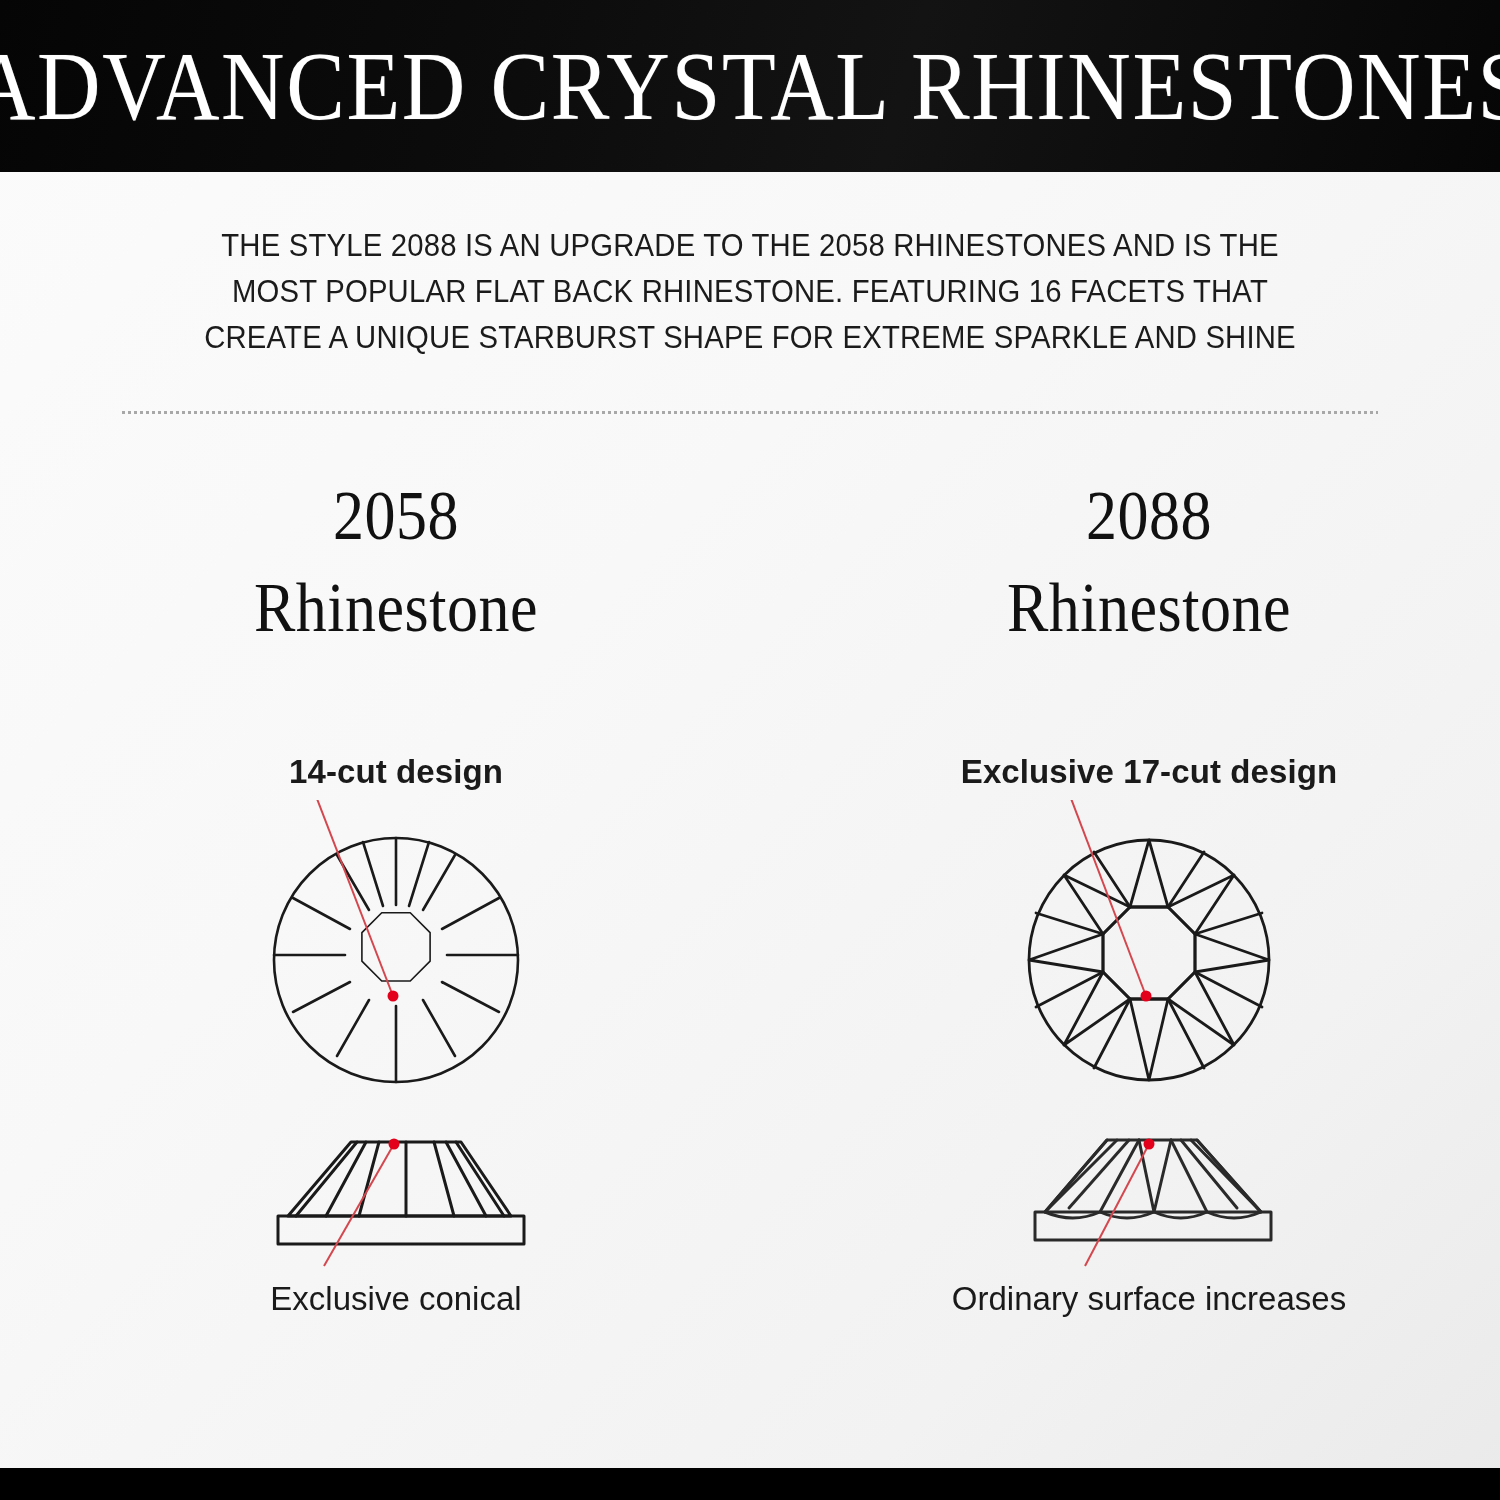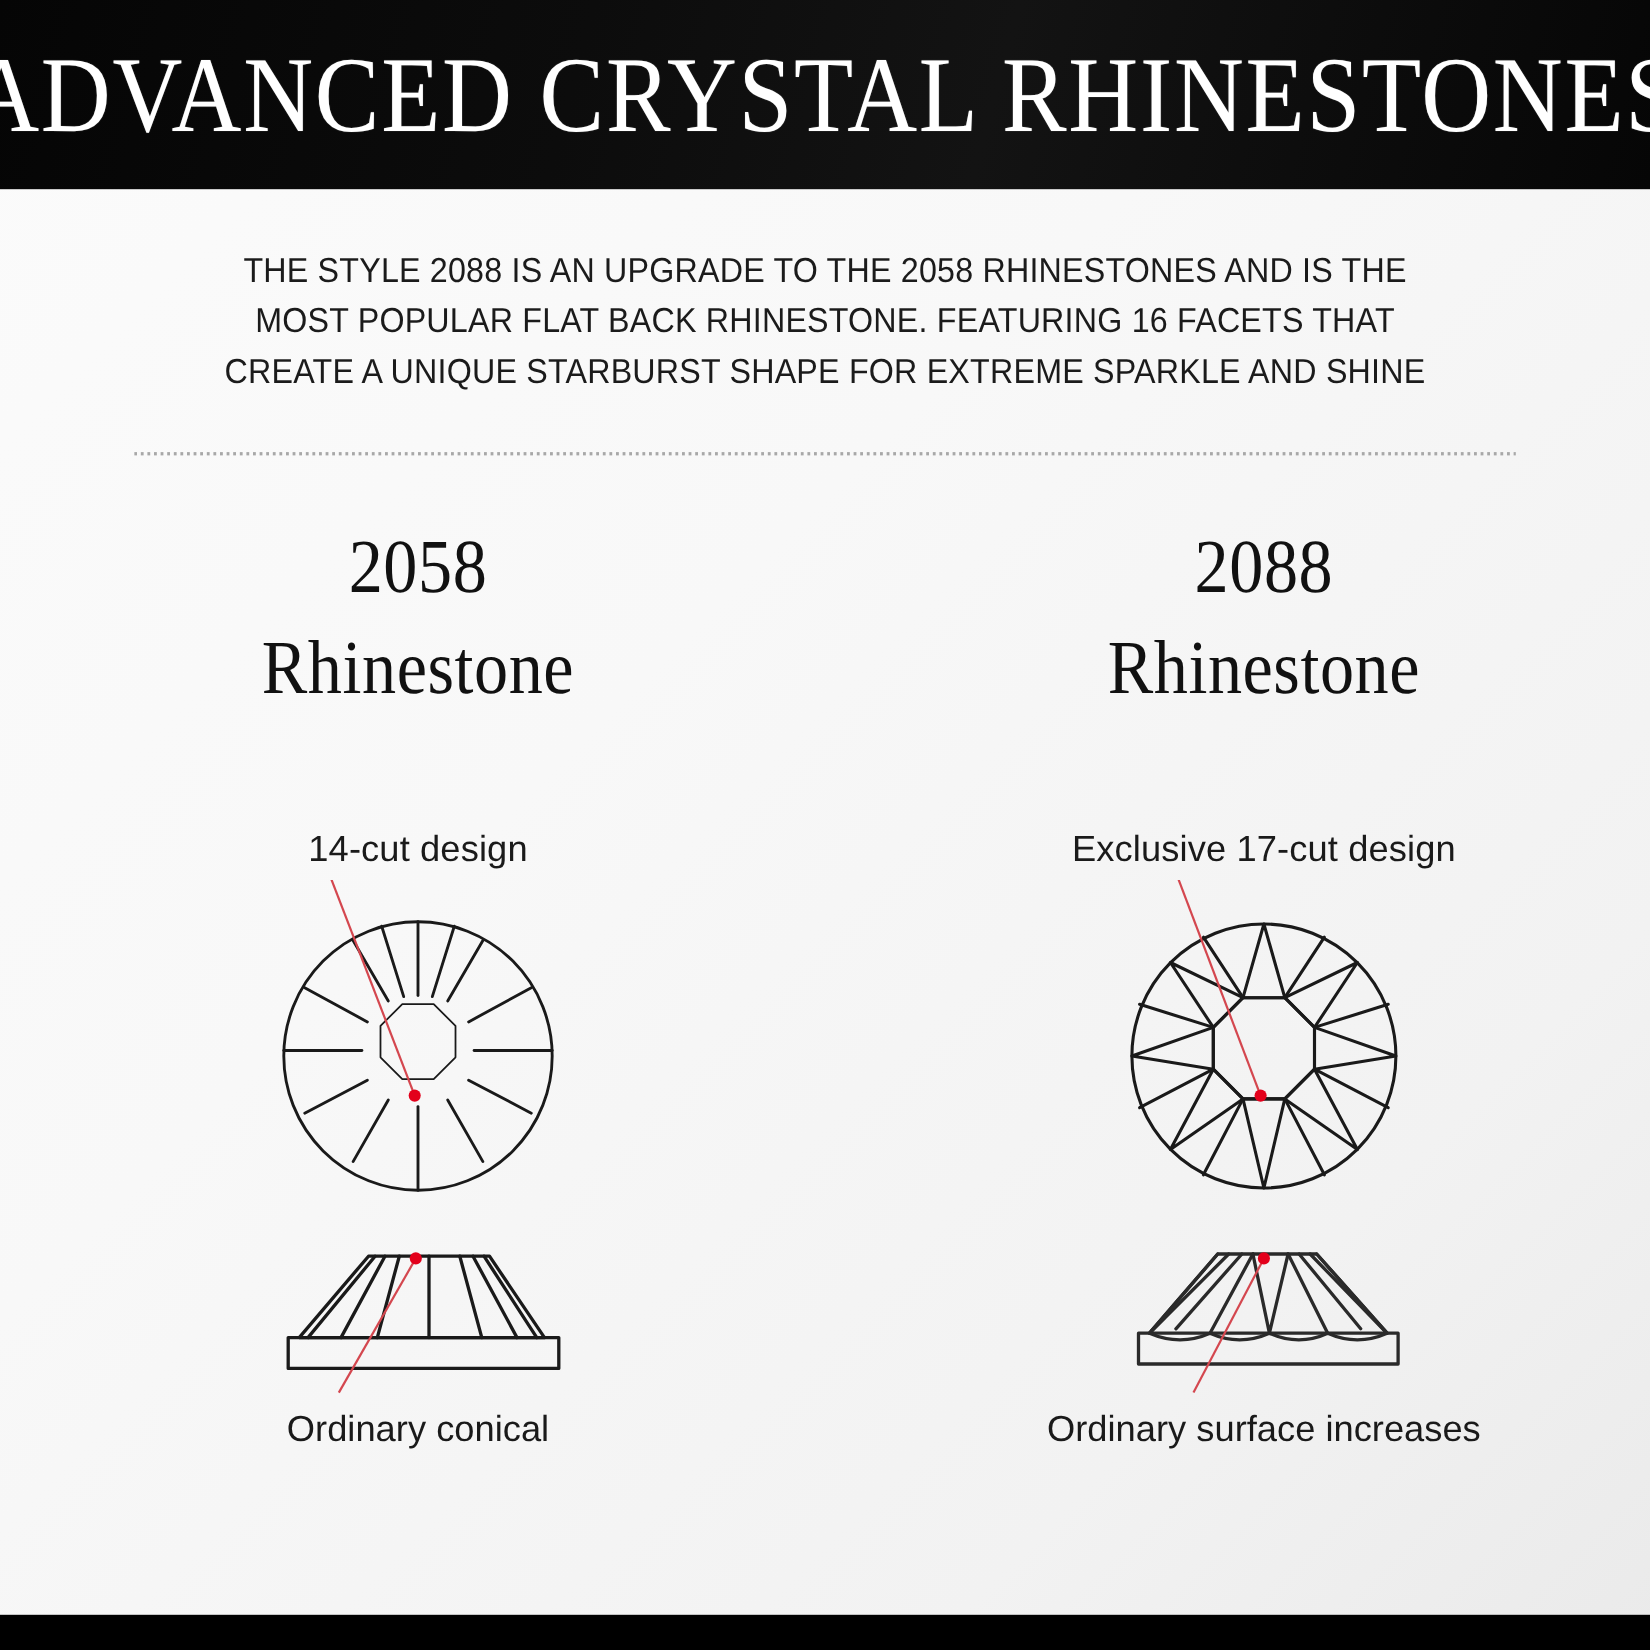--- a/index.html
+++ b/index.html
@@ -86,21 +86,21 @@
     opacity: .85;
   }
 
   
   .col {
     position: absolute;
     top: 470px;
     width: 700px;
     height: 960px;
   }
-  .col-left  { left: 30px; }
+  .col-left  { left: 46px; }
   .col-right { left: 799px; }
 
   .col-title {
     font-family: "Liberation Serif", serif;
     color: #111111;
     text-align: center;
     font-size: 62px;
     line-height: 82px;
     letter-spacing: .5px;
     transform: scaleY(1.12);
@@ -112,21 +112,21 @@
   
   .callout-label {
     position: absolute;
     width: 700px;
     text-align: center;
     color: #1a1a1a;
     font-size: 33px;
     line-height: 40px;
     letter-spacing: .1px;
   }
-  .label-top { top: 282px; }
+  .label-top { top: 282px; font-weight: bold; }
 
   .caption-bottom {
     position: absolute;
     top: 808px;
     width: 700px;
     text-align: center;
     color: #1a1a1a;
     font-size: 33px;
     line-height: 42px;
   }
@@ -219,21 +219,21 @@
           <line x1="188" y1="22" x2="208" y2="96"></line>
           <line x1="200" y1="22" x2="240" y2="96"></line>
           <line x1="210" y1="22" x2="258" y2="96"></line>
         </g>
         <line x1="148" y1="24" x2="78" y2="146" stroke="#d4474f" stroke-width="2"></line>
         <circle cx="148" cy="24" r="5.5" fill="#e3001b"></circle>
       </svg>
     </div>
 
     <div class="caption-bottom">
-      <span>Ordinary conical</span>
+      <span>Exclusive conical</span>
     </div>
   </div>
 
   <div class="col col-right">
 
     <div class="col-title">
       <span class="num">2088</span>
       <span class="word">Rhinestone</span>
     </div>
 

